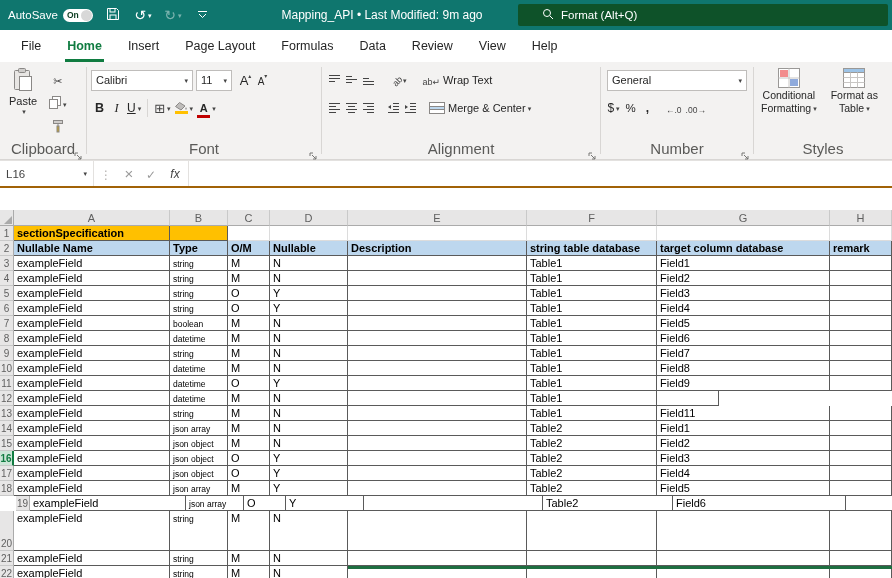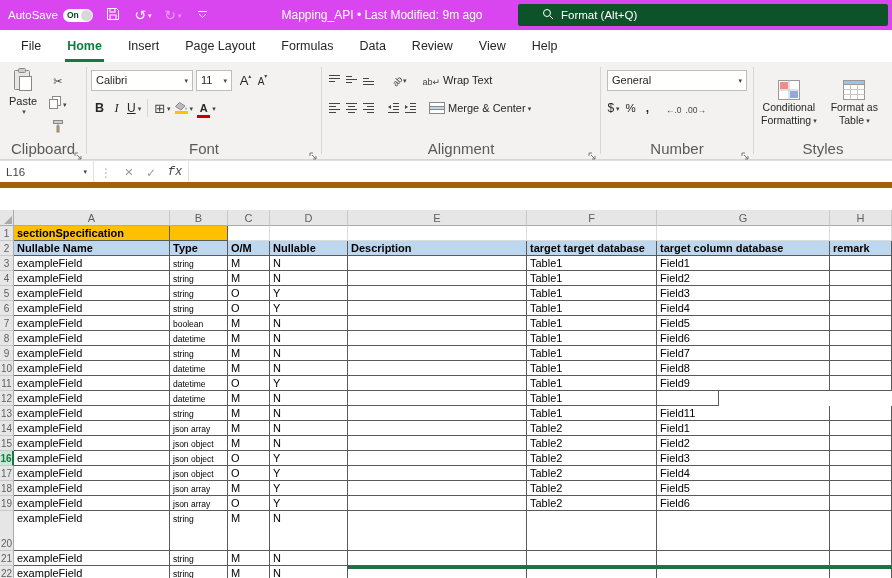--- a/index.html
+++ b/index.html
@@ -1,21 +1,21 @@
 <!DOCTYPE html>
 <html><head>
 <meta charset="utf-8">
 <style>
   *{margin:0;padding:0;box-sizing:border-box}
   html,body{width:892px;height:578px;overflow:hidden}
   body{font-family:"Liberation Sans","DejaVu Sans",sans-serif;background:#fff;color:#262626}
   .app{position:relative;width:892px;height:578px;overflow:hidden;background:#fff}
 
   
-  .titlebar{position:relative;height:30px;background:#d946ef;display:flex;align-items:center;color:#fff;font-size:12px;padding:0 8px;gap:10px}
+  .titlebar{position:relative;height:30px;background:#0f766e;display:flex;align-items:center;color:#fff;font-size:12px;padding:0 8px;gap:10px}
   .autosave{display:flex;align-items:center;gap:5px;font-size:11.5px}
   .toggle{width:30px;height:13px;border-radius:7px;background:#fff;display:flex;align-items:center;position:relative}
   .toggle-on{color:#0b3d20;font-size:8.5px;font-weight:bold;margin-left:4px}
   .knob{position:absolute;right:1px;top:1px;width:11px;height:11px;border-radius:50%;background:#d8d8d8}
   .tb-btn{display:flex;align-items:center;justify-content:center;min-width:20px;height:26px;cursor:default}
   .tb-btn.dim{opacity:.45}
   .chev{font-size:7px;line-height:1;color:#444;margin-left:2px}
   .chev::before{content:"▾"}
   .titlebar .chev{color:#fff}
   .ic-undo::before{content:"↺";font-size:14px;color:#fff}
@@ -78,33 +78,33 @@
   .sp12{width:12px;flex:none}
 
   .g-number{width:152px}
   .gen-combo{flex:1;margin:0 2px}
   .cur{font-size:12px}
   .pct{font-size:11.5px}
   .com{font-size:12px;font-weight:bold}
   .dec-inc::before{content:"←.0";font-size:8.5px;color:#444}
   .dec-dec::before{content:".00→";font-size:8.5px;color:#444}
 
-  .g-styles{flex:1;display:flex;padding-top:16px}
+  .g-styles{flex:1;display:flex;padding-top:4px}
   .big-btn{display:flex;flex-direction:column;align-items:center;font-size:10.5px;color:#262626;padding:2px 7px 0;gap:1px;white-space:nowrap}
   .big-btn .l2{display:flex;align-items:center}
 
   
-  .fbar{height:28px;background:#fff;border-top:1px solid #E3E1DF;border-bottom:6px solid #a16207;display:flex;align-items:center}
+  .fbar{height:28px;background:#fff;border-top:1px solid #E3E1DF;border-bottom:2px solid #a16207;display:flex;align-items:center}
   .namebox{width:94px;height:100%;border-right:1px solid #E3E1DF;display:flex;align-items:center;justify-content:space-between;padding:0 6px;font-size:11.5px;color:#444}
   .ic-dots{margin:0 6px}
   .ic-dots::before{content:"⋮";color:#b5b3b1;font-size:12px}
   .fb-btn{width:22px;display:flex;align-items:center;justify-content:center}
   .fb-x::before{content:"×";font-size:15px;color:#9a9a9a}
   .fb-ck::before{content:"✓";font-size:12px;color:#9a9a9a}
-  .fb-fx{font-family:Liberation Mono, monospace;font-style:italic;font-size:12px;color:#444;width:26px;text-align:center}
+  .fb-fx{font-family:Liberation Sans, sans-serif;font-style:italic;font-size:12px;color:#444;width:26px;text-align:center}
   .fb-input{flex:1;height:100%;border-left:1px solid #E3E1DF;font-size:11px;padding:0 6px}
 
   .spacer{height:22px;background:#fff}
 
   
   .grid{font-size:11px;color:#000;background:#fff}
   .grid-row{display:flex}
   .hdr-cell{height:16px;flex:none;background:#E7E6E6;border-right:1px solid #C9C9C9;border-bottom:1px solid #ABABAB;color:#5f5f5f;font-size:11px;display:flex;align-items:center;justify-content:center}
   .corner-cell{width:14px;height:16px;flex:none;background:#E7E6E6;border-right:1px solid #ABABAB;border-bottom:1px solid #ABABAB;position:relative}
   .corner-tri{position:absolute;right:1px;bottom:1px;width:0;height:0;border-left:8px solid transparent;border-bottom:8px solid #AAAAAA}
@@ -458,21 +458,21 @@
         <div class="cell" style="width: 173px;"></div>
         <div class="cell" style="width: 62px;"></div>
       </div>
       <div class="grid-row" style="height: 15px;">
         <div class="row-num">2</div>
         <div class="cell tbl hdr-blue" style="width: 156px;">Nullable Name</div>
         <div class="cell tbl hdr-blue" style="width: 58px;">Type</div>
         <div class="cell tbl hdr-blue" style="width: 42px;">O/M</div>
         <div class="cell tbl hdr-blue" style="width: 78px;">Nullable</div>
         <div class="cell tbl hdr-blue" style="width: 179px;">Description</div>
-        <div class="cell tbl hdr-blue" style="width: 130px;">target target database</div>
+        <div class="cell tbl hdr-blue" style="width: 130px;">string table database</div>
         <div class="cell tbl hdr-blue" style="width: 173px;">target column database</div>
         <div class="cell tbl hdr-blue" style="width: 62px;">remark</div>
       </div>
       <div class="grid-row" style="height: 15px;">
         <div class="row-num">3</div>
         <div class="cell tbl" style="width: 156px;">exampleField</div>
         <div class="cell tbl type-col" style="width: 58px;">string</div>
         <div class="cell tbl" style="width: 42px;">M</div>
         <div class="cell tbl" style="width: 78px;">N</div>
         <div class="cell tbl" style="width: 179px;"></div>
@@ -637,21 +637,21 @@
         <div class="row-num">18</div>
         <div class="cell tbl" style="width: 156px;">exampleField</div>
         <div class="cell tbl type-col" style="width: 58px;">json array</div>
         <div class="cell tbl" style="width: 42px;">M</div>
         <div class="cell tbl" style="width: 78px;">Y</div>
         <div class="cell tbl" style="width: 179px;"></div>
         <div class="cell tbl" style="width: 130px;">Table2</div>
         <div class="cell tbl" style="width: 173px;">Field5</div>
         <div class="cell tbl" style="width: 62px;"></div>
       </div>
-      <div class="grid-row" style="height: 15px;">
+      <div class="grid-row" style="height: 15px; padding-left: 16px;">
         <div class="row-num">19</div>
         <div class="cell tbl" style="width: 156px;">exampleField</div>
         <div class="cell tbl type-col" style="width: 58px;">json array</div>
         <div class="cell tbl" style="width: 42px;">O</div>
         <div class="cell tbl" style="width: 78px;">Y</div>
         <div class="cell tbl" style="width: 179px;"></div>
         <div class="cell tbl" style="width: 130px;">Table2</div>
         <div class="cell tbl" style="width: 173px;">Field6</div>
         <div class="cell tbl" style="width: 62px;"></div>
       </div>

